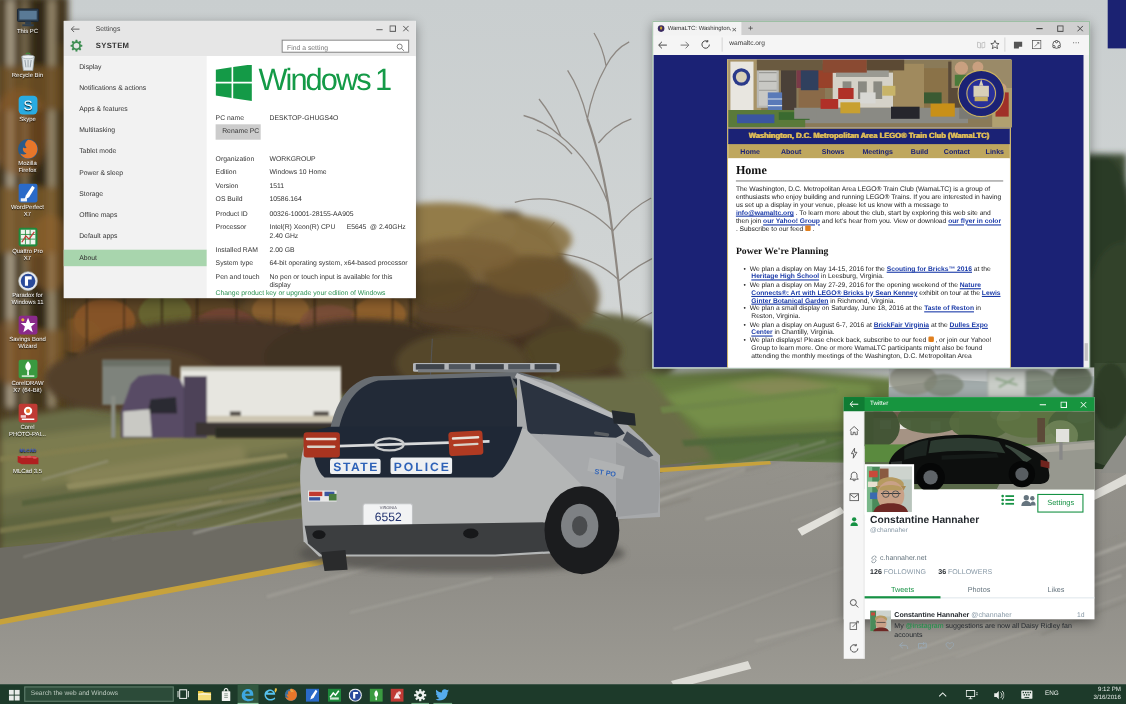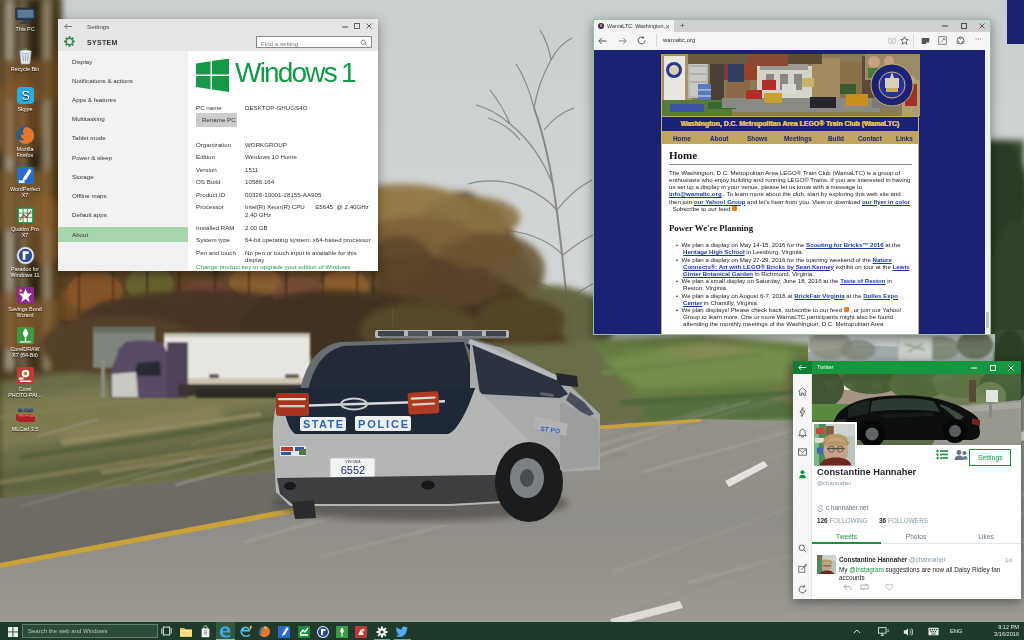--- a/index.html
+++ b/index.html
@@ -781,21 +781,21 @@
      <div style="margin-bottom:0.5px;padding-left:7px;text-indent:-7px">•&nbsp; We plan a display on August 6-7, 2016 at <b style="color:#1a3aa8;text-decoration:underline">BrickFair Virginia</b> at the <b style="color:#1a3aa8;text-decoration:underline">Dulles Expo Center</b> in Chantilly, Virginia.</div>
      <div style="padding-left:7px;text-indent:-7px">•&nbsp; We plan displays! Please check back, subscribe to our feed <span style="display:inline-block;width:5px;height:5px;background:#e08020;border-radius:1px"></span> , or join our Yahoo! Group to learn more. One or more WamaLTC participants might also be found attending the monthly meetings of the Washington, D.C. Metropolitan Area</div>
     </div>
    </div>
   </div>
 
   <div class="a" style="left:392px;top:262px;width:3px;height:16px;background:#c2c2c2"></div>
  </div>
 </div>
 
-<div class="a" id="win-twitter" style="left:793px;top:361px;width:228px;height:238px;background:#fff;box-shadow:0 3px 10px rgba(0,0,0,0.4)">
+<div class="a" id="win-twitter" style="left:767px;top:361px;width:228px;height:202px;background:#fff;box-shadow:0 3px 10px rgba(0,0,0,0.4)">
 
  <div class="a" style="left:0;top:0;width:228px;height:12.5px;background:#17953f">
   <div class="a" style="left:0;top:0;width:19px;height:12.5px;background:#0f7c33"></div>
   <svg class="a" style="left:5px;top:3px" width="9" height="7" viewBox="0 0 12 9">
         <path d="M11,4.5 L1.5,4.5 M4.5,1 L1,4.5 L4.5,8" fill="none" stroke="#fff" stroke-width="1.2"></path>
       </svg>
   <div class="a" style="left:24px;top:3px;font-size:5.6px;color:#fff">Twitter</div>
   <svg class="a" style="left:178px;top:5.5px" width="6" height="2" viewBox="0 0 6 2">
         <path d="M0,1 L6,1" stroke="#fff" stroke-width="1"></path>
       </svg>

